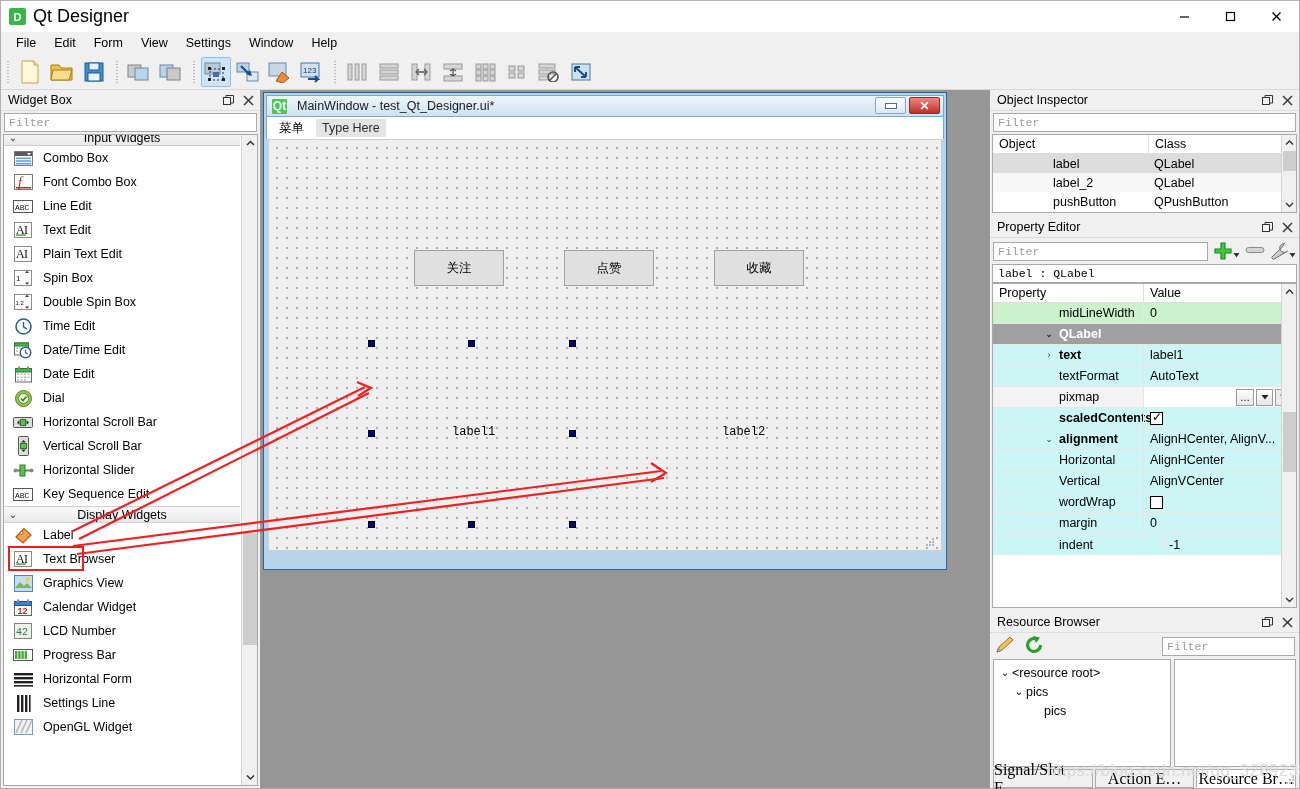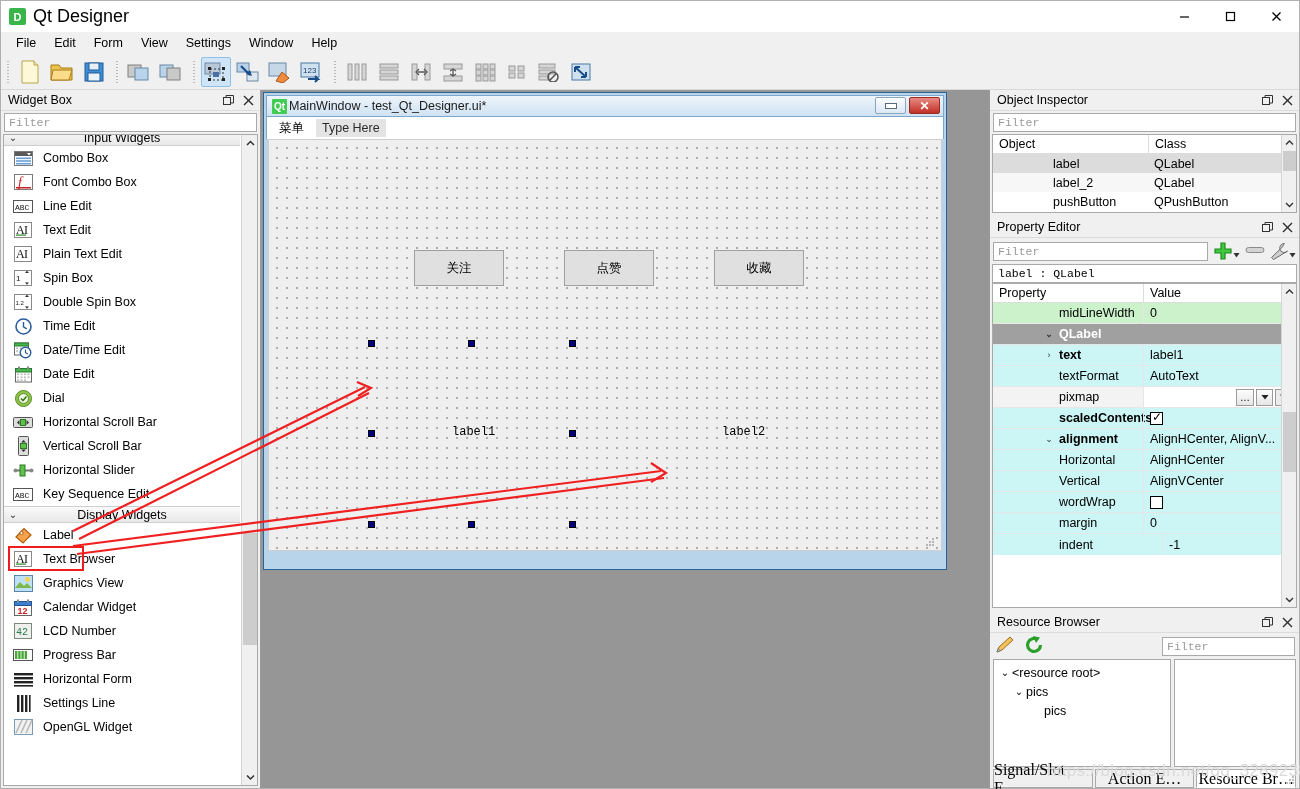--- a/index.html
+++ b/index.html
@@ -79,22 +79,22 @@
 
   
   .center { flex:1; background:#969696; position:relative; overflow:hidden; }
   .form-win { position:absolute; left:2px; top:2px; width:684px; height:478px;
               background:#b8d4ea; border:1px solid #2a6496; }
   .form-tb { height:22px; margin:2px 2px 0 2px;
              background:linear-gradient(to bottom,#eef5fb,#cfe2f2);
              border:1px solid #7ba7cc; display:flex; align-items:center;
              padding-left:5px; position:relative; }
   .form-tb .qt { width:15px; height:15px; background:#41cd52; color:#fff;
-                 font-size:10px; font-weight:bold; display:flex; align-items:center;
-                 justify-content:center; margin-right:2px; border-radius:1px; }
+                 font-size:12px; font-weight:bold; display:flex; align-items:center;
+                 justify-content:center; margin-right:10px; border-radius:1px; }
   .form-tb .ft { font-size:12.5px; color:#1a1a1a; }
   .form-wbtns { position:absolute; right:3px; top:1px; display:flex; gap:3px; }
   .fwb { width:31px; height:17px; border:1px solid #8aa7c0; border-radius:2px;
          background:linear-gradient(to bottom,#fbfdff,#dbe8f4);
          display:flex; align-items:center; justify-content:center; }
   .fwb.close { background:linear-gradient(to bottom,#e98a84,#c03126);
                border-color:#9b2a20; }
   .fwb .mindash { width:12px; height:6px; border:1px solid #5c6a78; background:#fff; }
   .fwb .xg { color:#fff; font-size:12px; font-weight:bold; line-height:1; }
   .form-menubar { height:22px; background:#fff; margin:0 2px;

